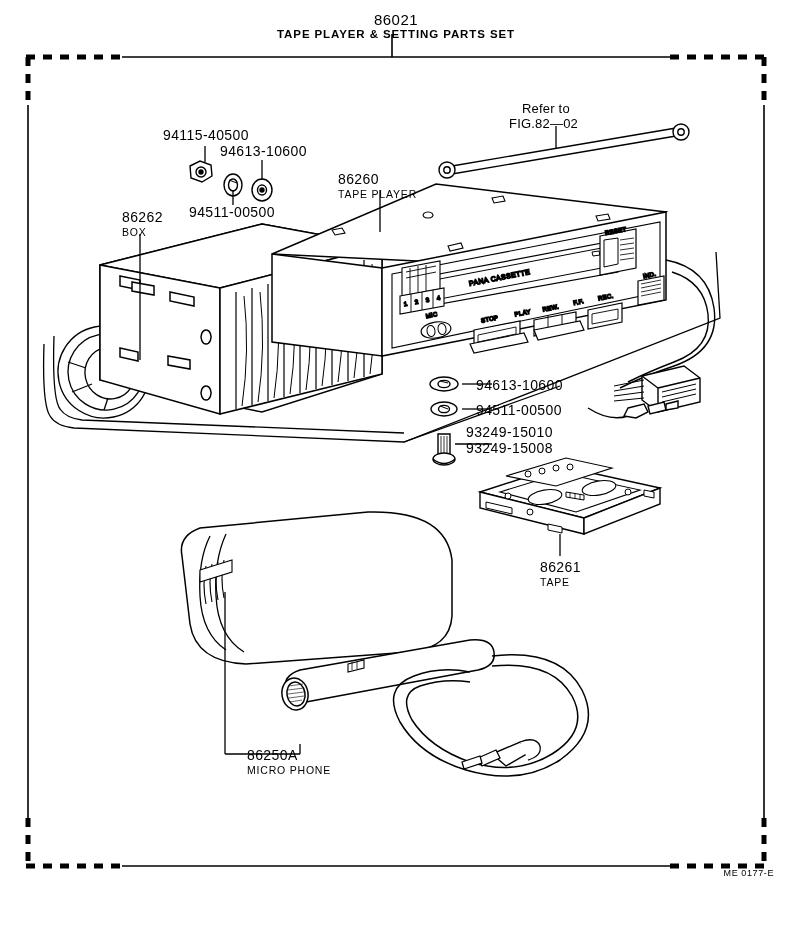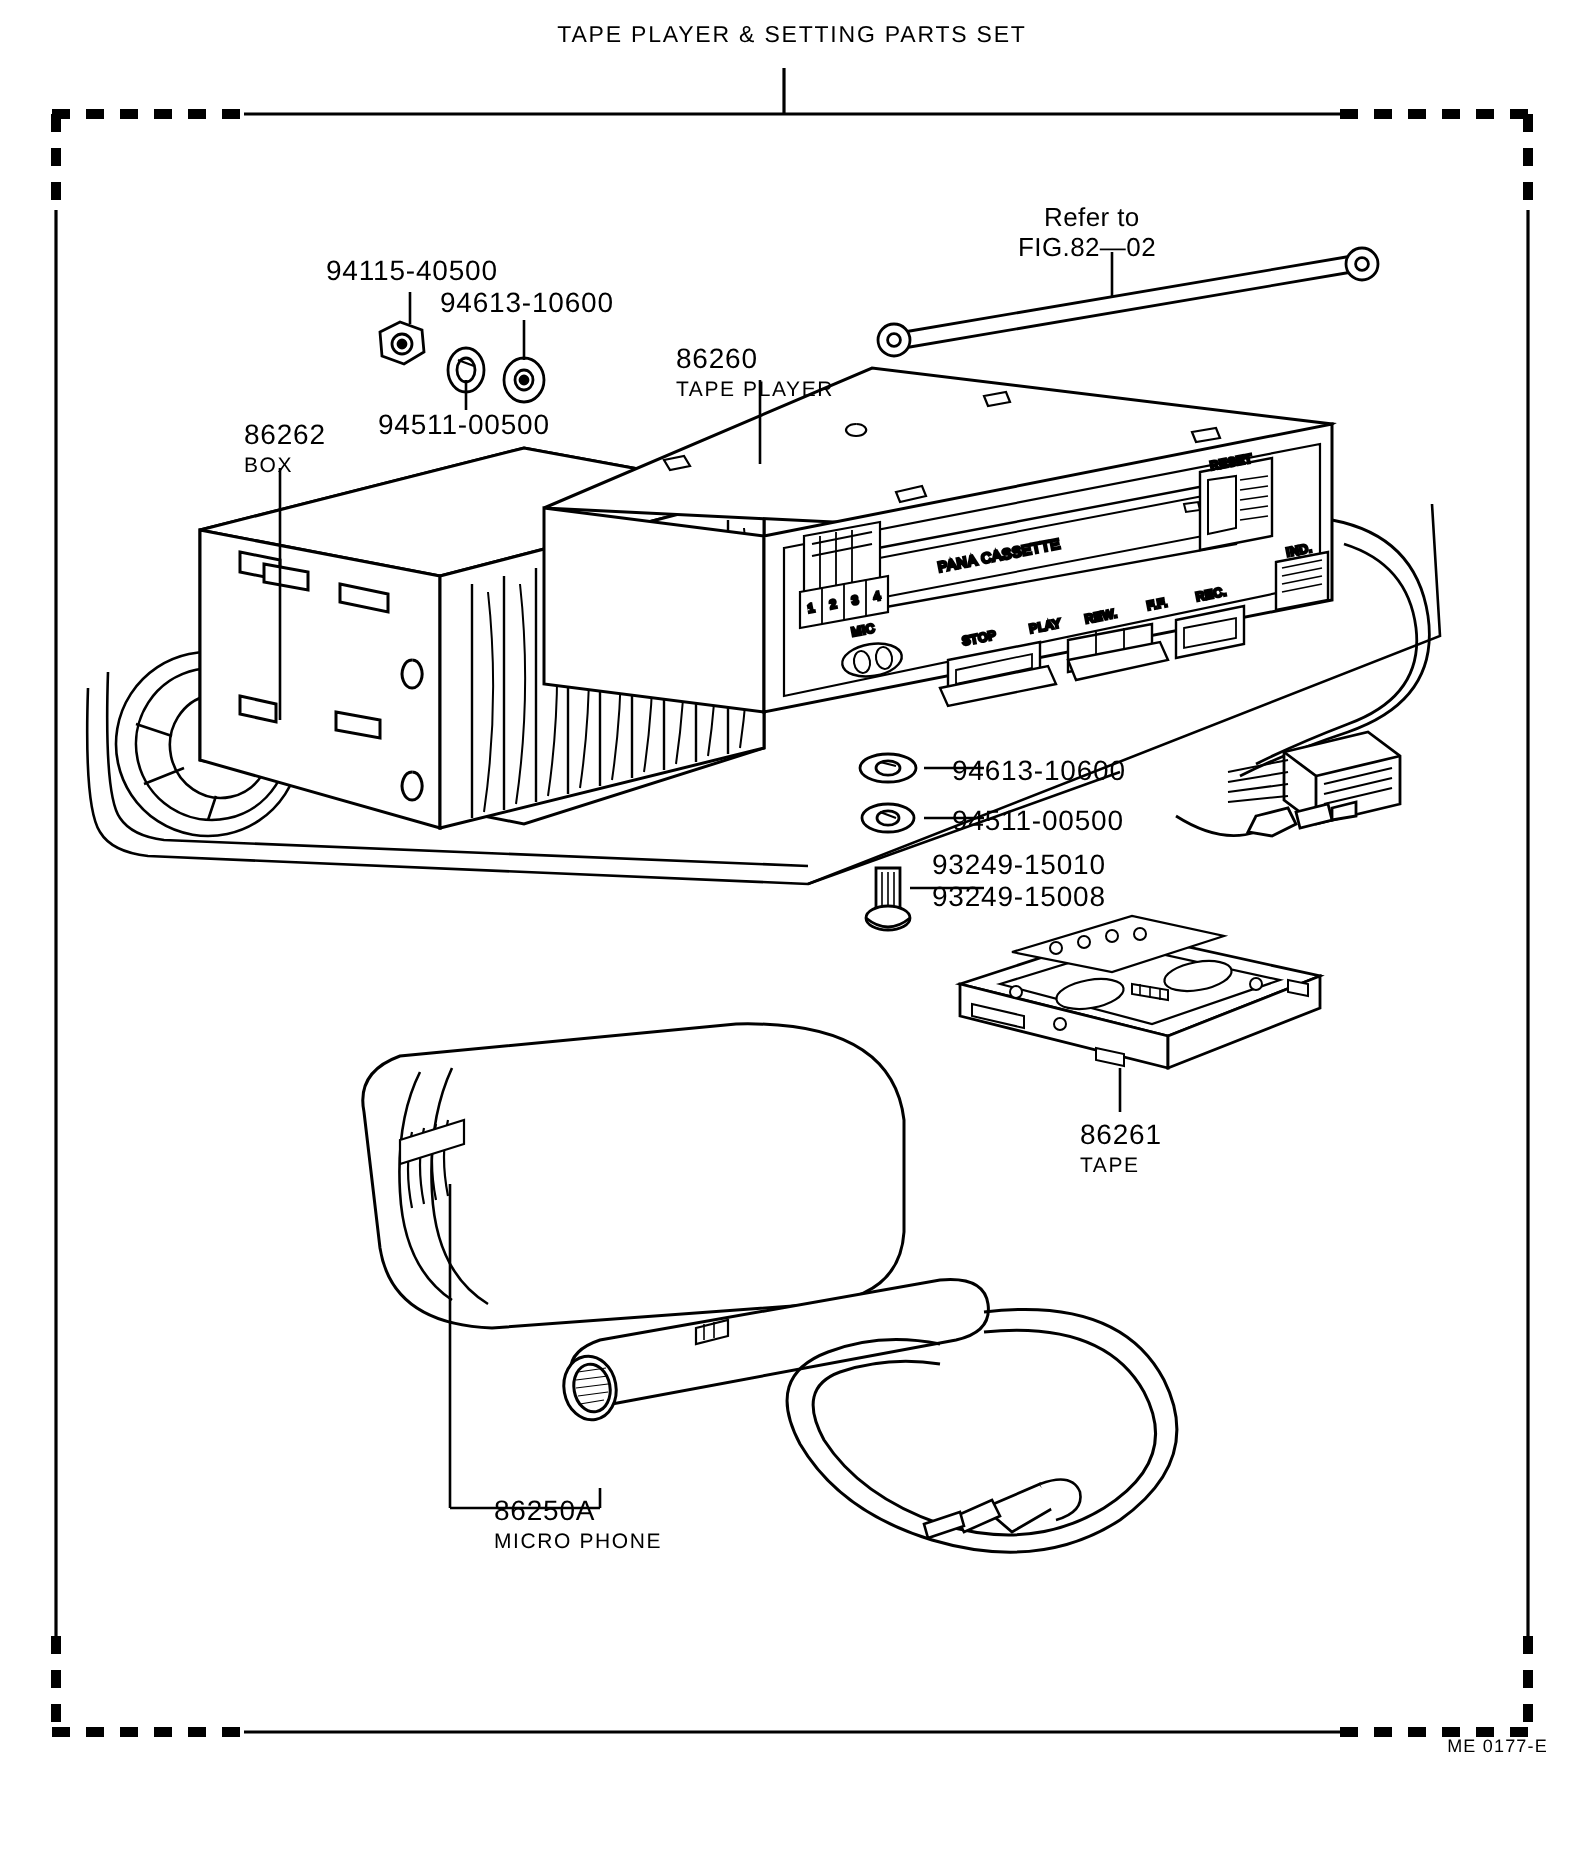--- a/index.html
+++ b/index.html
@@ -28,21 +28,21 @@
     line-height: 1.05;
   }
   .title-num {
     font-size: 15px;
     letter-spacing: 0.5px;
     font-weight: 400;
   }
   .title-sub {
     font-size: 11.5px;
     letter-spacing: 0.9px;
-    font-weight: 400;
+    font-weight: 700;
   }
   .footer-code {
     position: absolute;
     right: 18px;
     bottom: 48px;
     font-size: 9px;
     letter-spacing: 0.6px;
   }
   svg.canvas {
     position: absolute;
@@ -58,20 +58,21 @@
   .lbl-ref { font-size: 13px; letter-spacing: 0.2px; }
   .lbl-face { font-size: 7px; letter-spacing: 0.4px; }
   .lbl-face-s { font-size: 6px; letter-spacing: 0.3px; }
 </style>
 </head>
 <body>
 
 <div id="root">
 
   <div class="title-block">
+    <div class="title-num">86021</div>
     <div class="title-sub">TAPE PLAYER &amp; SETTING PARTS SET</div>
   </div>
 
   <svg class="canvas" width="792" height="926" viewBox="0 0 792 926">
 
     <g fill="none" stroke="#000">
 
       <path d="M26 57 H122" stroke-width="5" stroke-dasharray="9 8" stroke-linecap="butt"></path>
       <path d="M122 57 H670" stroke-width="1.6"></path>
       <path d="M670 57 H766" stroke-width="5" stroke-dasharray="9 8" stroke-linecap="butt"></path>

